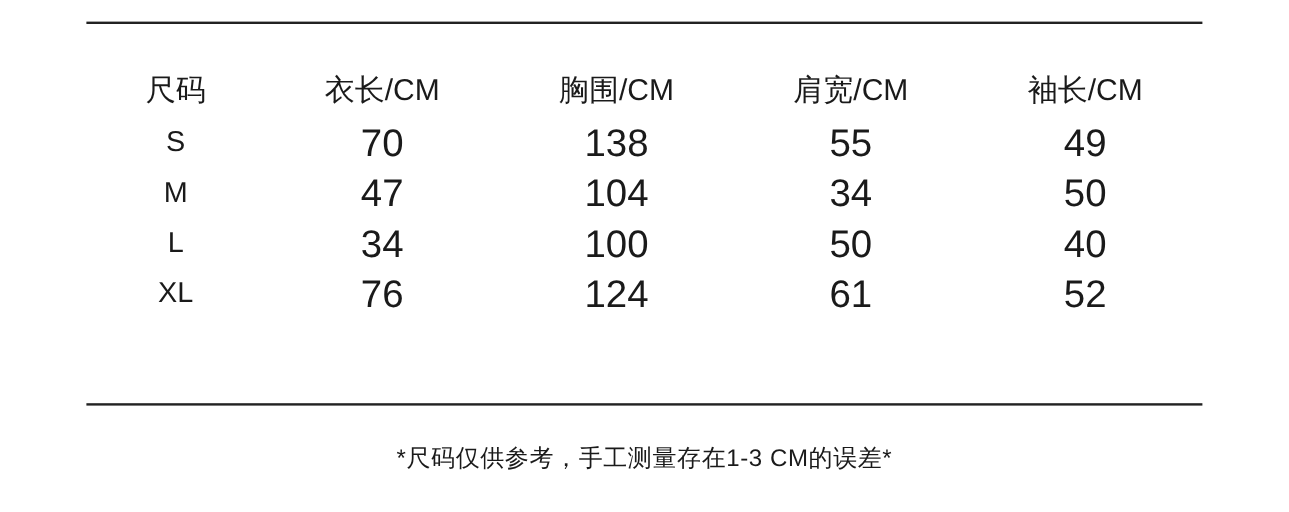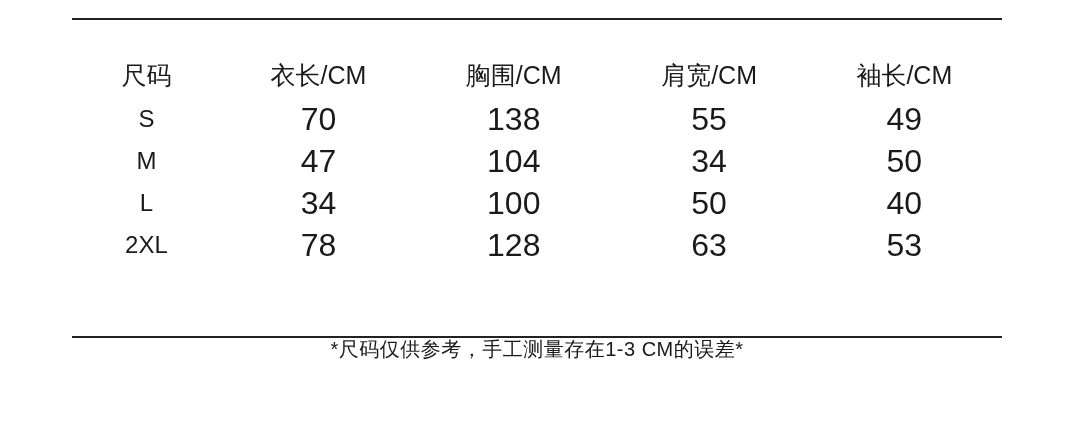--- a/index.html
+++ b/index.html
@@ -63,21 +63,21 @@
   .size-table col.c2 { width: 21%; }
   .size-table col.c3 { width: 21%; }
   .size-table col.c4 { width: 21%; }
 
   .size-table td.size-label {
     font-size: 24px;
   }
 
   .footnote {
     position: absolute;
-    top: 336px;
+    top: 368px;
     left: 0;
     width: 1074px;
     text-align: center;
     font-size: 20px;
     color: #1a1a1a;
     letter-spacing: 0.5px;
   }
 </style>
 </head>
 <body>
@@ -119,25 +119,25 @@
         <td>50</td>
       </tr>
       <tr>
         <td class="size-label">L</td>
         <td>34</td>
         <td>100</td>
         <td>50</td>
         <td>40</td>
       </tr>
       <tr>
-        <td class="size-label">2XL</td>
-        <td>78</td>
-        <td>128</td>
-        <td>63</td>
-        <td>53</td>
+        <td class="size-label">XL</td>
+        <td>76</td>
+        <td>124</td>
+        <td>61</td>
+        <td>52</td>
       </tr>
     </tbody>
   </table>
 
   <div class="rule rule-bottom"></div>
 
   <div class="footnote">*尺码仅供参考，手工测量存在1-3 CM的误差*</div>
 
 </div>
 

